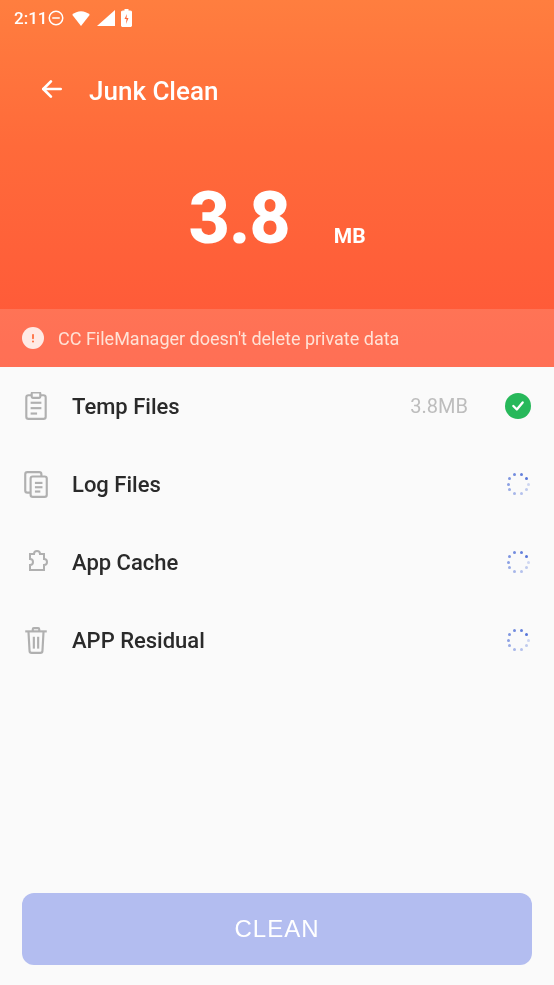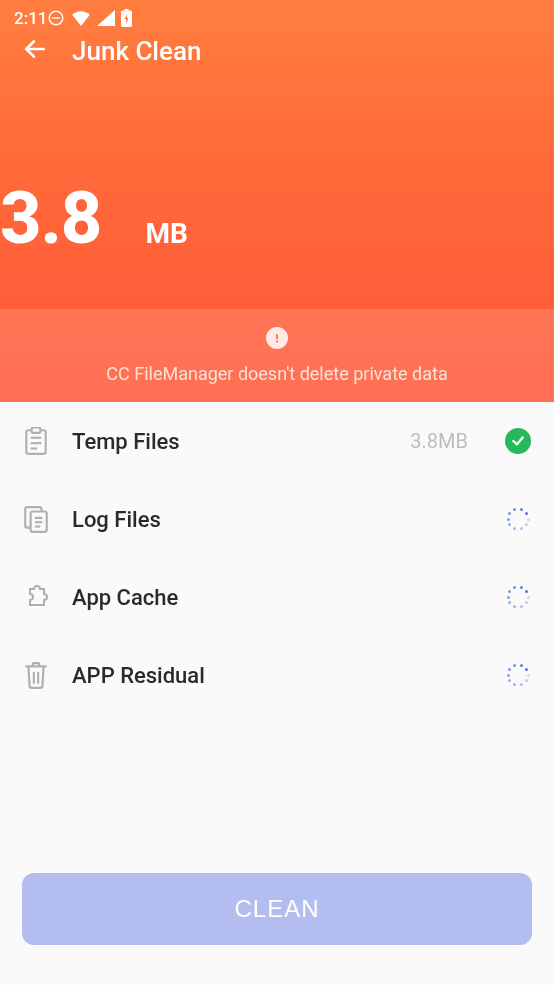--- a/index.html
+++ b/index.html
@@ -22,58 +22,58 @@
     justify-content: flex-start;
     padding: 0 14px;
     font-size: 17px;
     font-weight: 500;
   }
   .status-right { display: flex; align-items: center; gap: 6px; }
   .status-right svg { display: block; }
   .app-bar {
     height: 70px;
     display: flex;
-    align-items: flex-start;
+    align-items: flex-end;
     padding: 0 22px;
     gap: 24px;
+    margin-left: 17px;
   }
   .app-bar .title { font-size: 26px; font-weight: 500; }
   .hero {
-    text-align: left;
+    text-align: center;
     padding: 70px 0 48px;
   }
   .hero .size-row {
     display: inline-flex;
     align-items: baseline;
     gap: 4px;
   }
   .hero .size-num {
     font-size: 72px;
     font-weight: 800;
     letter-spacing: -1px;
   }
   .hero .size-unit {
-    font-size: 28px;
+    font-size: 21px;
     font-weight: 700;
     margin-left: 40px;
   }
   .hero .sub {
     margin-top: 38px;
     font-size: 21px;
     font-weight: 400;
   }
   .notice {
     background: rgba(255,255,255,0.15);
     display: flex;
     align-items: center;
     gap: 14px;
     padding: 18px 22px;
     font-size: 18px;
     color: #ffe2d6;
-    flex-direction: column;
   }
   .notice-icon {
     width: 22px; height: 22px; flex: 0 0 22px;
     border-radius: 50%;
     background: rgba(255,255,255,0.85);
     display: flex; align-items: center; justify-content: center;
   }
   .list { background: #fafafa; }
   .row {
     height: 78px;
@@ -112,21 +112,21 @@
   }
   .spinner span {
     position: absolute;
     width: 3px; height: 3px; border-radius: 50%;
     background: #4a6bd6;
     left: 50%; top: 50%;
     transform-origin: 0 0;
   }
   .clean-bar {
     position: absolute;
-    left: 22px; right: 22px; bottom: 40px;
+    left: 22px; right: 22px; bottom: 20px;
     height: 72px;
     border-radius: 12px;
     background: #b3bdf0;
     color: #fff;
     font-size: 24px;
     font-weight: 500;
     letter-spacing: 1px;
     display: flex;
     align-items: center;
     justify-content: center;

